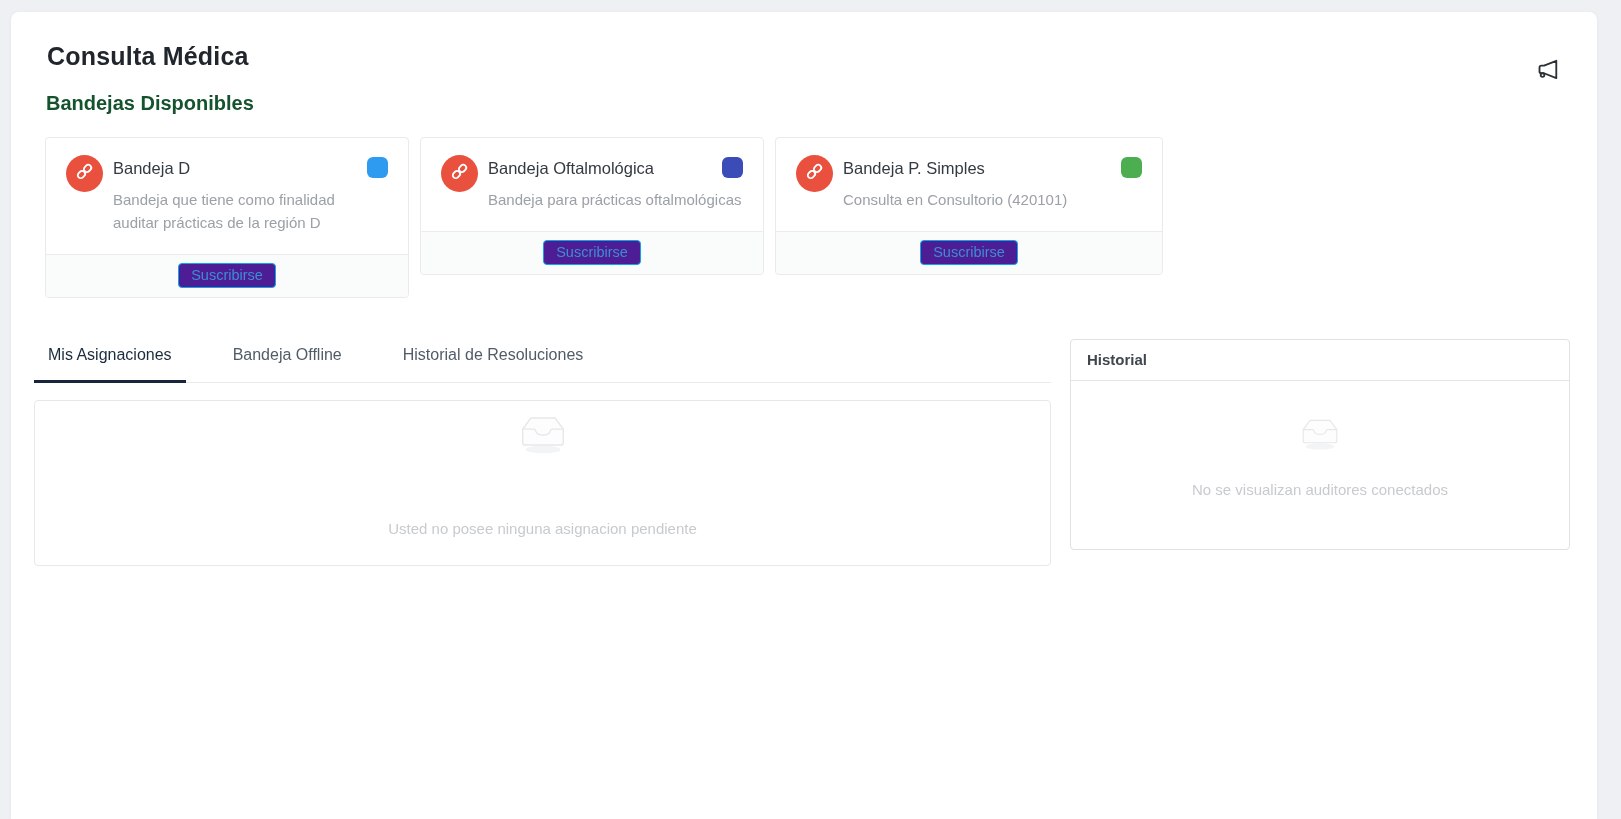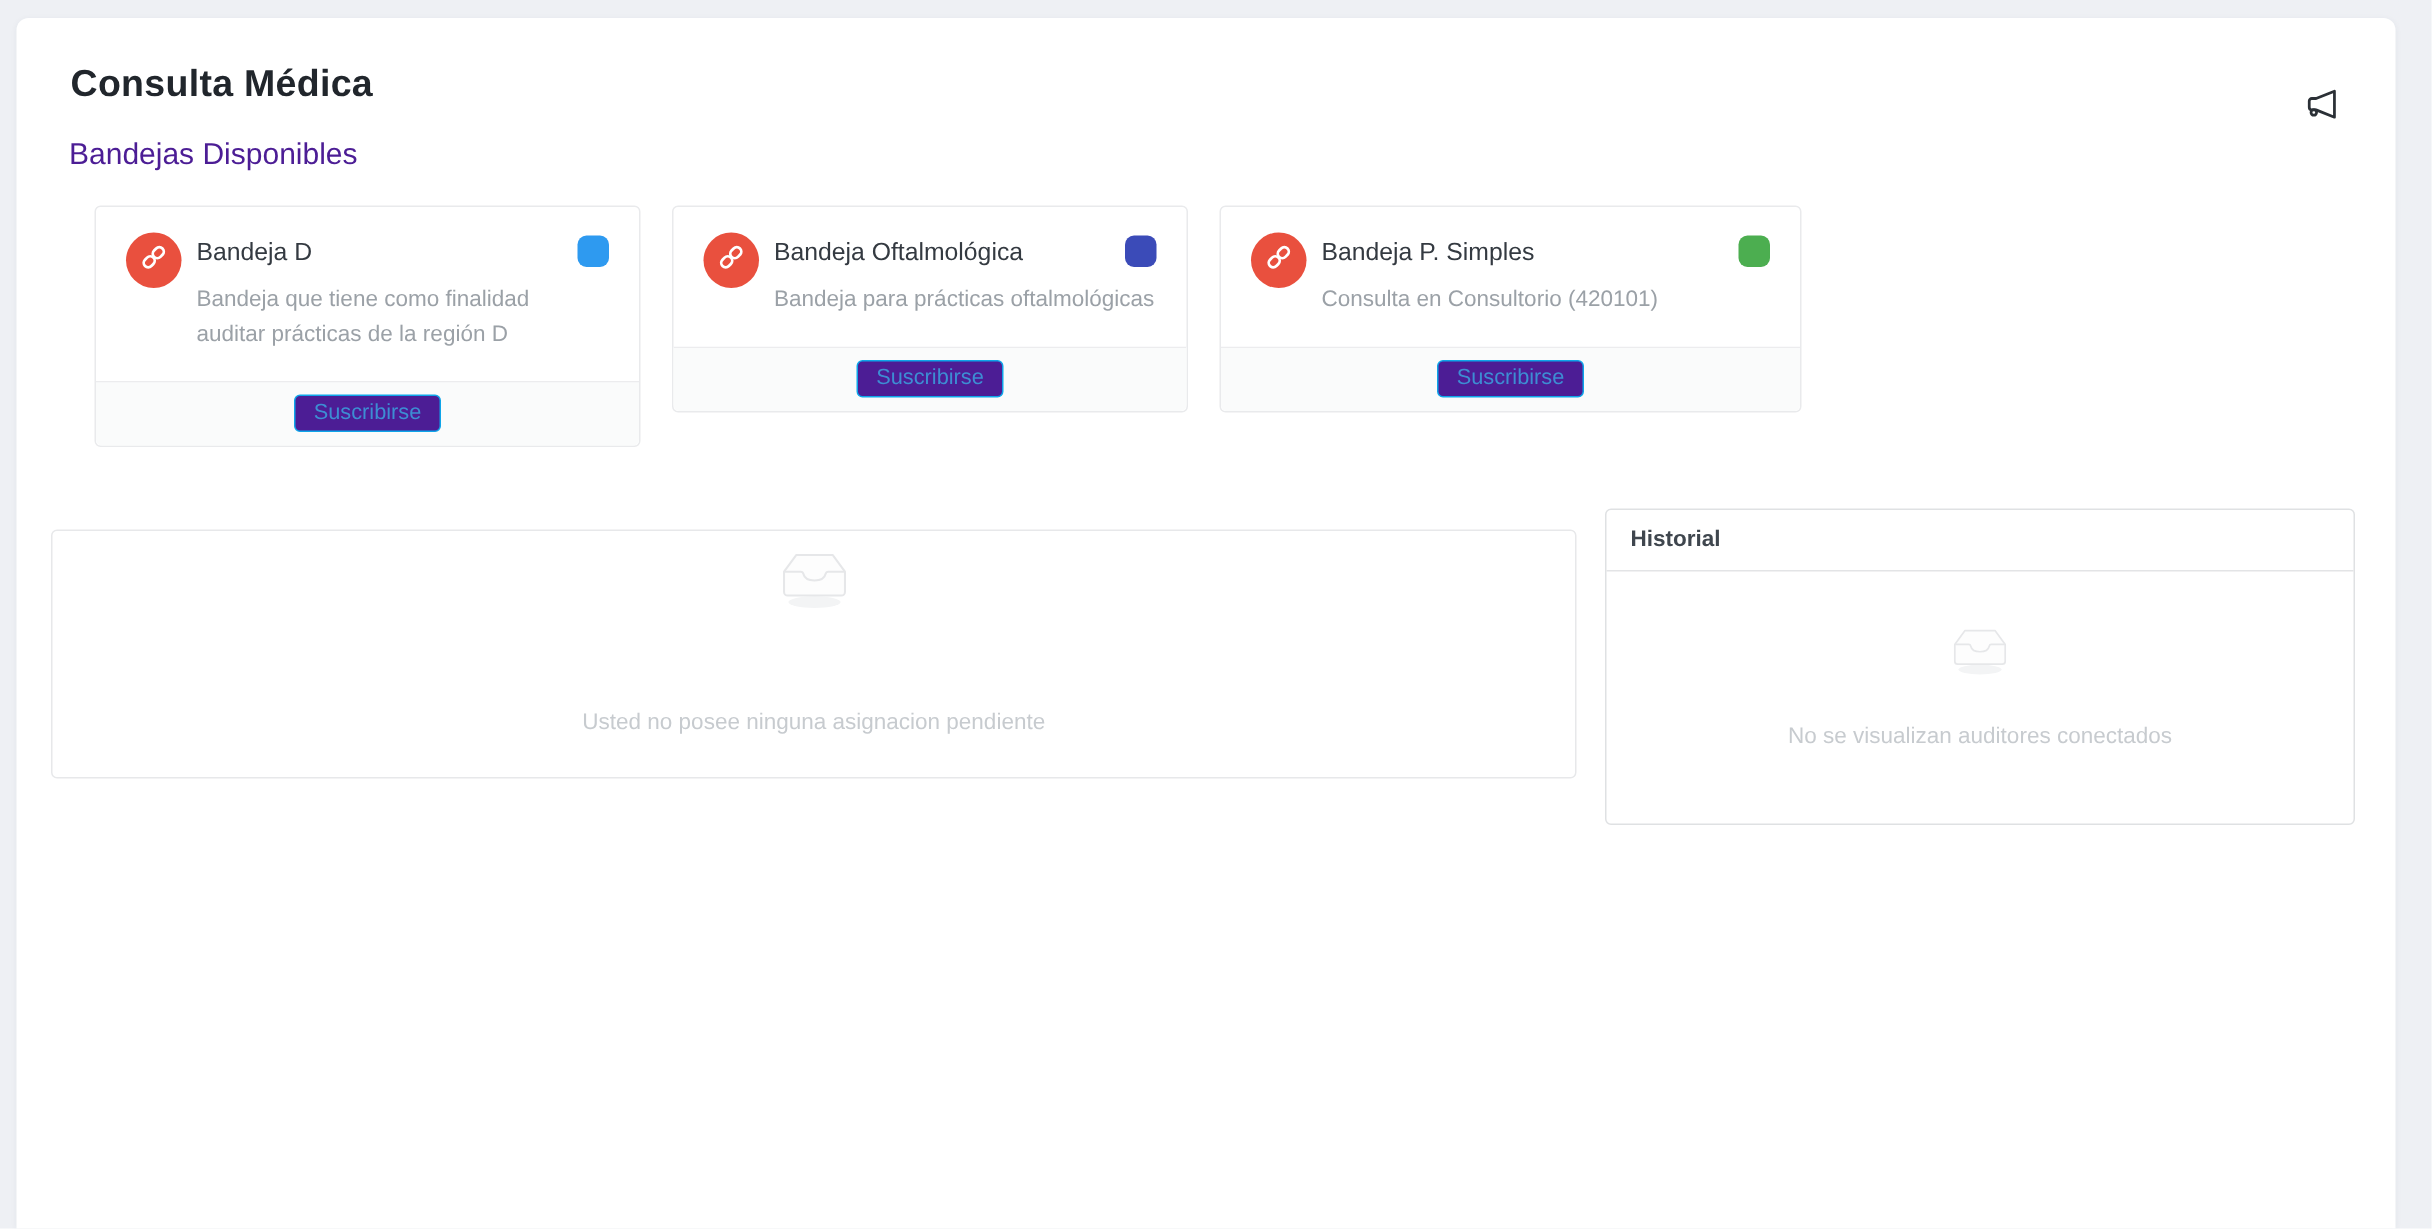--- a/index.html
+++ b/index.html
@@ -31,29 +31,29 @@
   .announce-btn {
     position: absolute;
     top: 45px; right: 38px;
     width: 26px; height: 26px;
     background: none; border: none; padding: 0;
     cursor: pointer;
   }
   .section-title {
     margin: 21px 0 0 12px;
     font-size: 20px;
-    font-weight: 400;
-    color: #4c1d95;
+    font-weight: 700;
+    color: #14532d;
   }
   
   .cards-row {
     display: flex;
     align-items: flex-start;
-    margin: 22px 0 0 29px;
-    gap: 21px;
+    margin: 22px 0 0 11px;
+    gap: 11px;
   }
   .tray-card {
     background: #fff;
     border: 1px solid #e9eaec;
     border-radius: 4px;
   }
   .tray-card.c1 { width: 364px; }
   .tray-card.c2 { width: 344px; }
   .tray-card.c3 { width: 388px; }
   .tray-body {
@@ -272,20 +272,25 @@
       </div>
       <div class="tray-footer">
         <button class="subscribe-btn">Suscribirse</button>
       </div>
     </div>
 
   </div>
 
   <div class="lower">
     <div class="left-col">
+      <div class="tabs-bar">
+        <div class="tab active">Mis Asignaciones</div>
+        <div class="tab">Bandeja Offline</div>
+        <div class="tab">Historial de Resoluciones</div>
+      </div>
 
       <div class="assignments-panel">
         <span class="empty-icon">
           <svg width="58" height="48" viewBox="0 0 60 48">
             <ellipse cx="30" cy="42" rx="18" ry="4" fill="#f3f4f5"></ellipse>
             <path d="M9 21 L17.5 9.5 H42.5 L51 21 V35 a2.5 2.5 0 0 1 -2.5 2.5 H11.5 A2.5 2.5 0 0 1 9 35 Z" fill="#fdfdfd" stroke="#e6e7e9" stroke-width="1.4" stroke-linejoin="round"></path>
             <path d="M9 21 h11.5 c1 0 1.6 0.6 1.8 1.5 c0.7 3 3.7 4.6 7.7 4.6 s7 -1.6 7.7 -4.6 c0.2 -0.9 0.8 -1.5 1.8 -1.5 H51" fill="none" stroke="#e6e7e9" stroke-width="1.4" stroke-linejoin="round"></path>
           </svg>
         </span>
         <div class="empty-text">Usted no posee ninguna asignacion pendiente</div>

